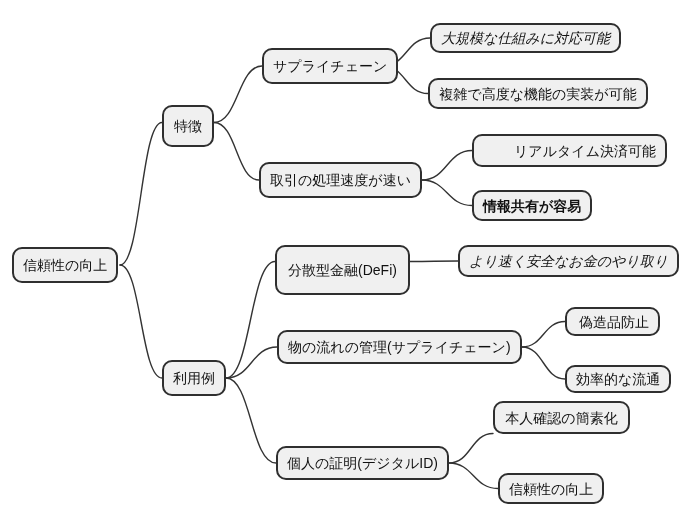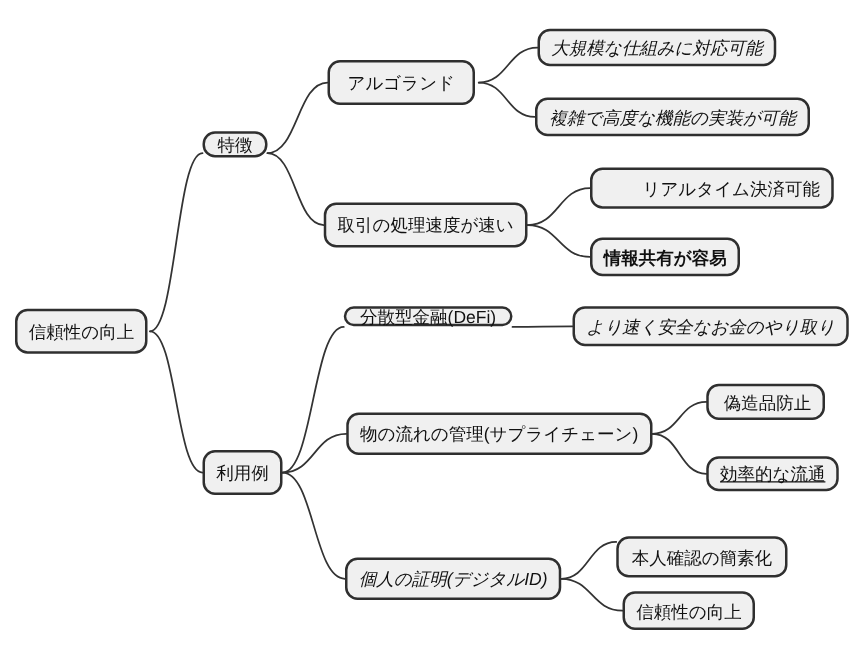--- a/index.html
+++ b/index.html
@@ -44,35 +44,35 @@
     background: var(--node-fill);
     border: 2px solid var(--node-border);
     border-radius: 10px;
     font-size: 14px;
     line-height: 1;
     color: var(--text-color);
     white-space: nowrap;
   }
   
   #n-root     { left: 12px;  top: 247px; min-width: 101px; height: 36px; }
-  #n-features { left: 162px; top: 105px; min-width: 52px;  height: 21px; }
+  #n-features { left: 162px; top: 105px; min-width: 52px;  height: 42px; }
   #n-usecases { left: 162px; top: 360px; min-width: 62px;  height: 36px; text-align: right; }
   #n-power    { left: 262px; top: 48px;  min-width: 118px; height: 36px; }
   #n-speed    { left: 259px; top: 162px; min-width: 161px; height: 36px; }
   #n-large    { left: 430px; top: 23px;  min-width: 188px; height: 30px; font-style: italic; }
-  #n-complex  { left: 428px; top: 78px;  min-width: 220px; height: 31px; font-style: italic; }
+  #n-complex  { left: 428px; top: 78px;  min-width: 220px; height: 31px; }
   #n-realtime { left: 472px; top: 134px; min-width: 161px; height: 33px; padding-left: 40px; }
   #n-info     { left: 472px; top: 190px; min-width: 120px; height: 31px; font-weight: bold; }
-  #n-defi     { left: 275px; top: 245px; min-width: 135px; height: 16px; }
+  #n-defi     { left: 275px; top: 245px; min-width: 135px; height: 50px; }
   #n-money    { left: 458px; top: 245px; min-width: 221px; height: 32px; font-style: italic; }
   #n-supply   { left: 277px; top: 330px; min-width: 241px; height: 34px; text-align: center; }
   #n-fake     { left: 565px; top: 307px; min-width: 94px;  height: 29px; padding-left: 12px; }
-  #n-dist     { left: 565px; top: 365px; min-width: 96px;  height: 28px; text-decoration: underline; }
-  #n-id       { left: 276px; top: 446px; min-width: 171px; height: 34px; font-style: italic; }
-  #n-verify   { left: 493px; top: 429px; min-width: 137px; height: 33px; }
+  #n-dist     { left: 565px; top: 365px; min-width: 96px;  height: 28px; }
+  #n-id       { left: 276px; top: 446px; min-width: 171px; height: 34px; }
+  #n-verify   { left: 493px; top: 401px; min-width: 137px; height: 33px; }
   #n-trust    { left: 498px; top: 473px; min-width: 106px; height: 31px; }
 </style>
 </head>
 <body>
 
 <div id="canvas">
   <svg id="edges" xmlns="http://www.w3.org/2000/svg">
       <path d="M 120 265 C 141 265, 141 122.5, 162 122.5"></path>
       <path d="M 120 265 C 141 265, 141 378, 162 378"></path>
       <path d="M 214 122.5 C 238 122.5, 238 66, 262 66"></path>
@@ -90,21 +90,21 @@
       <path d="M 449 463 C 471 463, 471 433.5, 493 433.5"></path>
       <path d="M 449 463 C 473.5 463, 473.5 488.5, 498 488.5"></path>
     </svg>
 
   <div class="node" id="n-root">信頼性の向上</div>
 
   <div class="node" id="n-features">特徴</div>
 
   <div class="node" id="n-usecases">利用例</div>
 
-  <div class="node" id="n-power">アルゴランド</div>
+  <div class="node" id="n-power">サプライチェーン</div>
 
   <div class="node" id="n-speed">取引の処理速度が速い</div>
 
   <div class="node" id="n-large">大規模な仕組みに対応可能</div>
 
   <div class="node" id="n-complex">複雑で高度な機能の実装が可能</div>
 
   <div class="node" id="n-realtime">リアルタイム決済可能</div>
 
   <div class="node" id="n-info">情報共有が容易</div>

